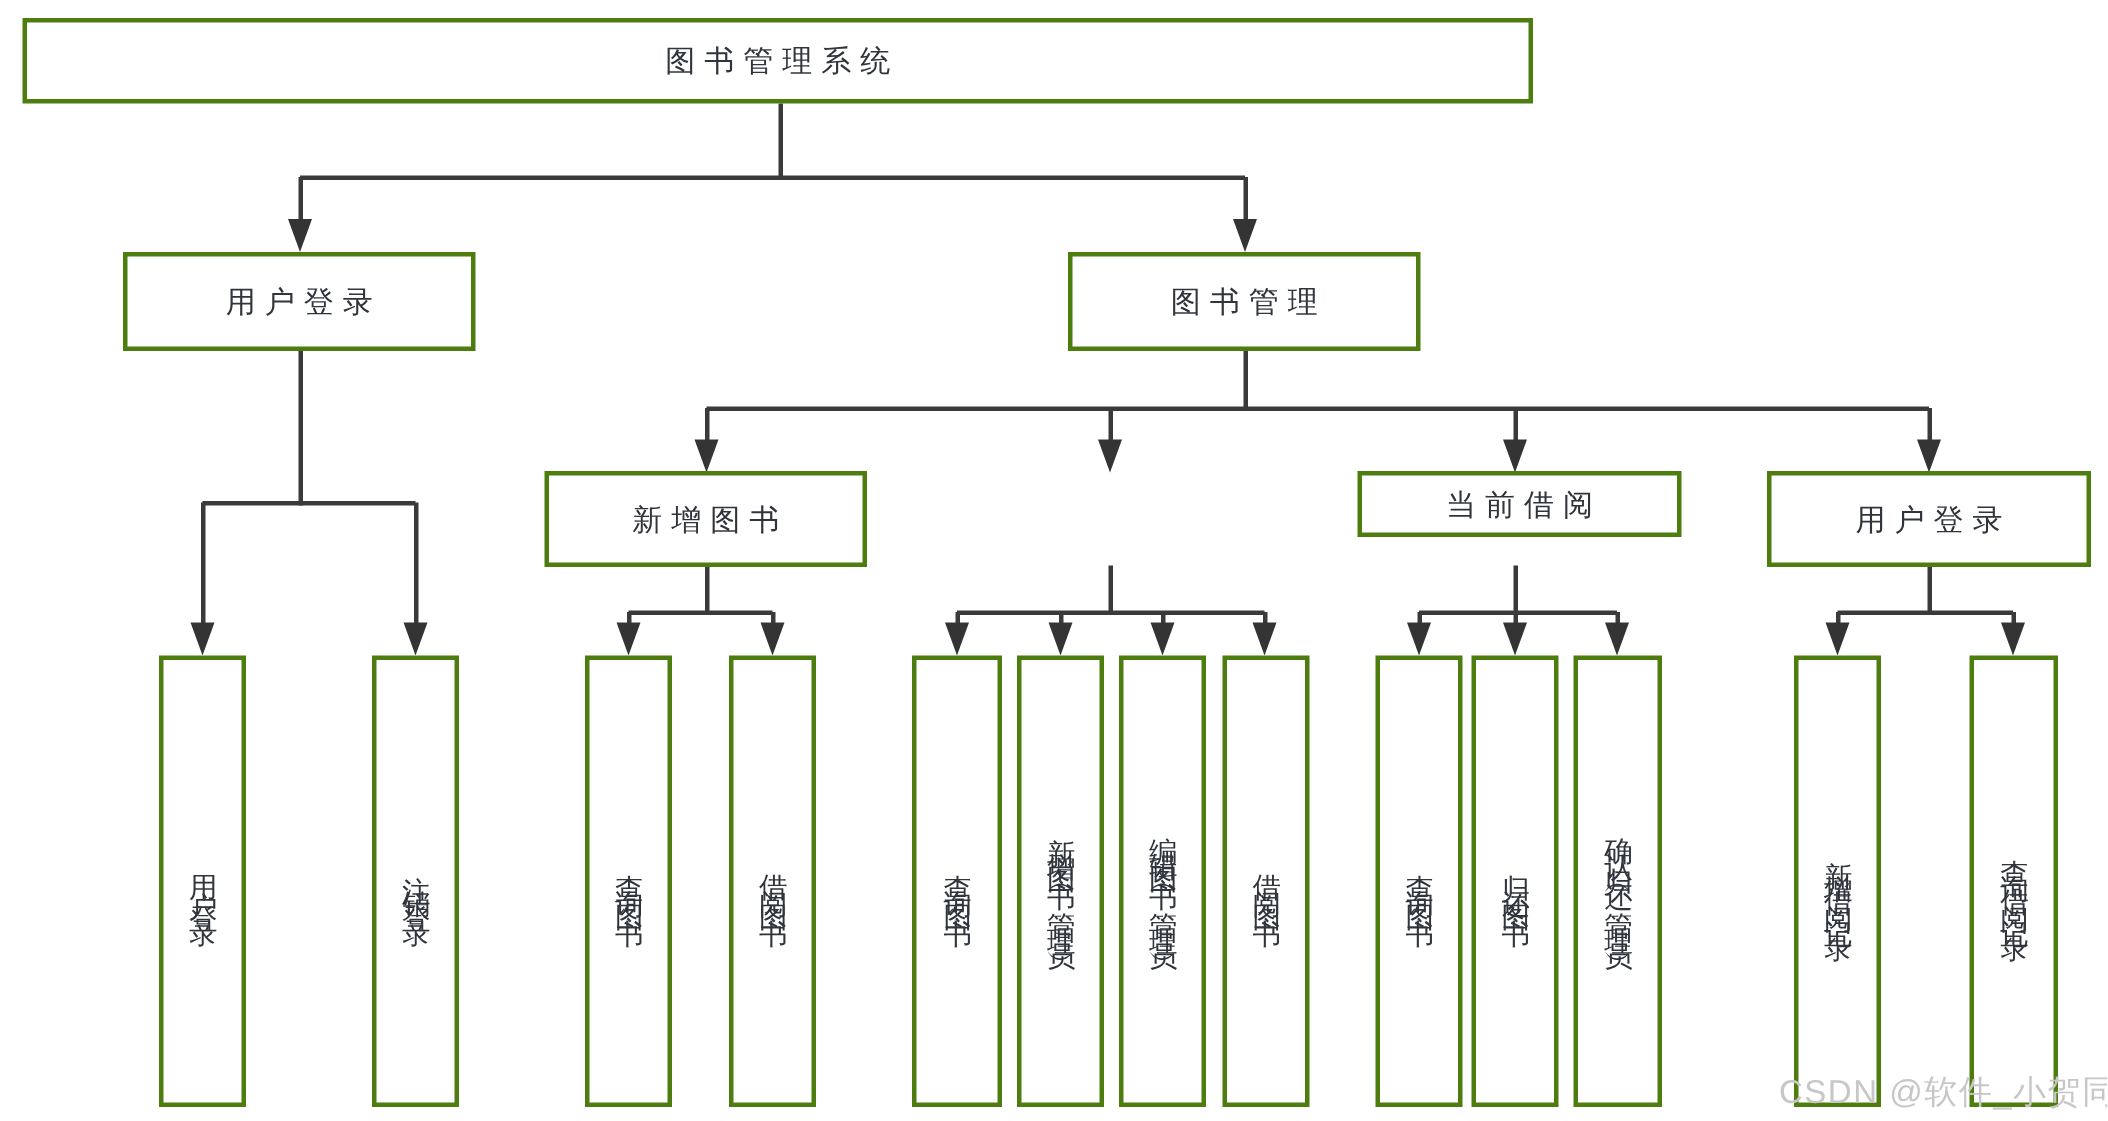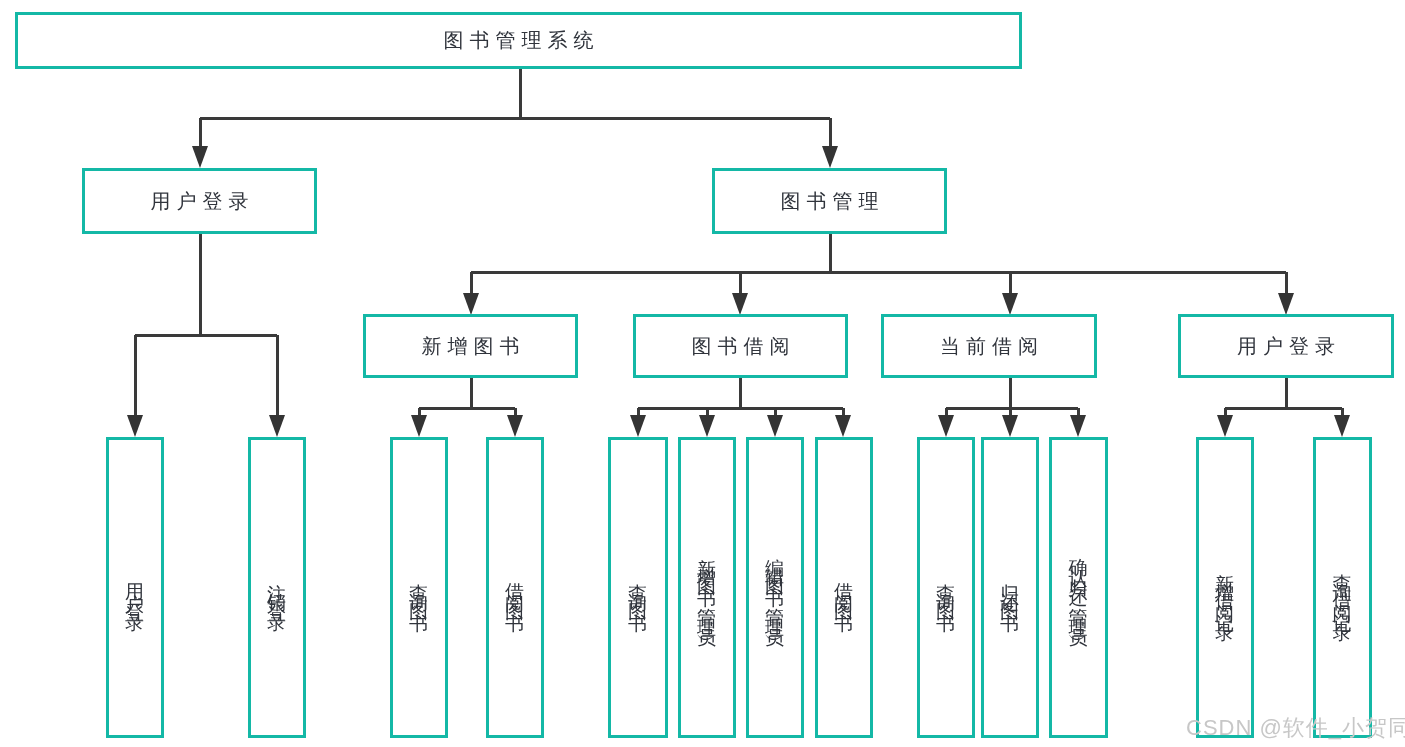--- a/index.html
+++ b/index.html
@@ -7,21 +7,21 @@
     position:relative;
     width:1405px;
     height:747px;
     background:#ffffff;
     font-family:"Liberation Sans", sans-serif;
     overflow:hidden;
   }
   .box {
     position:absolute;
     box-sizing:border-box;
-    border:3px solid #14b8a6;
+    border:3px solid #4d7c0f;
     background:#ffffff;
     color:#30343c;
     display:flex;
     align-items:center;
     justify-content:center;
     z-index:2;
   }
   .box.h {
     font-size:20px;
     letter-spacing:6px;
@@ -69,22 +69,21 @@
 <body>
 
 <div id="canvas">
 
   <div class="box h" style="left:15px; top:12px; width:1007px; height:57px;">图书管理系统</div>
 
   <div class="box h" style="left:82px; top:168px; width:235px; height:66px;">用户登录</div>
   <div class="box h" style="left:712px; top:168px; width:235px; height:66px;">图书管理</div>
 
   <div class="box h" style="left:363px; top:314px; width:215px; height:64px;">新增图书</div>
-  <div class="box h" style="left:633px; top:314px; width:215px; height:64px;">图书借阅</div>
-  <div class="box h" style="left:881px; top:314px; width:216px; height:64px;">当前借阅</div>
+  <div class="box h" style="left:905px; top:314px; width:216px; height:44px;">当前借阅</div>
   <div class="box h" style="left:1178px; top:314px; width:216px; height:64px;">用户登录</div>
 
   <div class="box v" style="left:106px; top:437px; width:58px; height:301px;">用户登录</div>
   <div class="box v" style="left:248px; top:437px; width:58px; height:301px;">注销登录</div>
 
   <div class="box v" style="left:390px; top:437px; width:58px; height:301px;">查询图书</div>
   <div class="box v" style="left:486px; top:437px; width:58px; height:301px;">借阅图书</div>
 
   <div class="box v" style="left:608px; top:437px; width:60px; height:301px;">查询图书</div>
   <div class="box v" style="left:678px; top:437px; width:58px; height:301px;">新增图书（管理员）</div>

